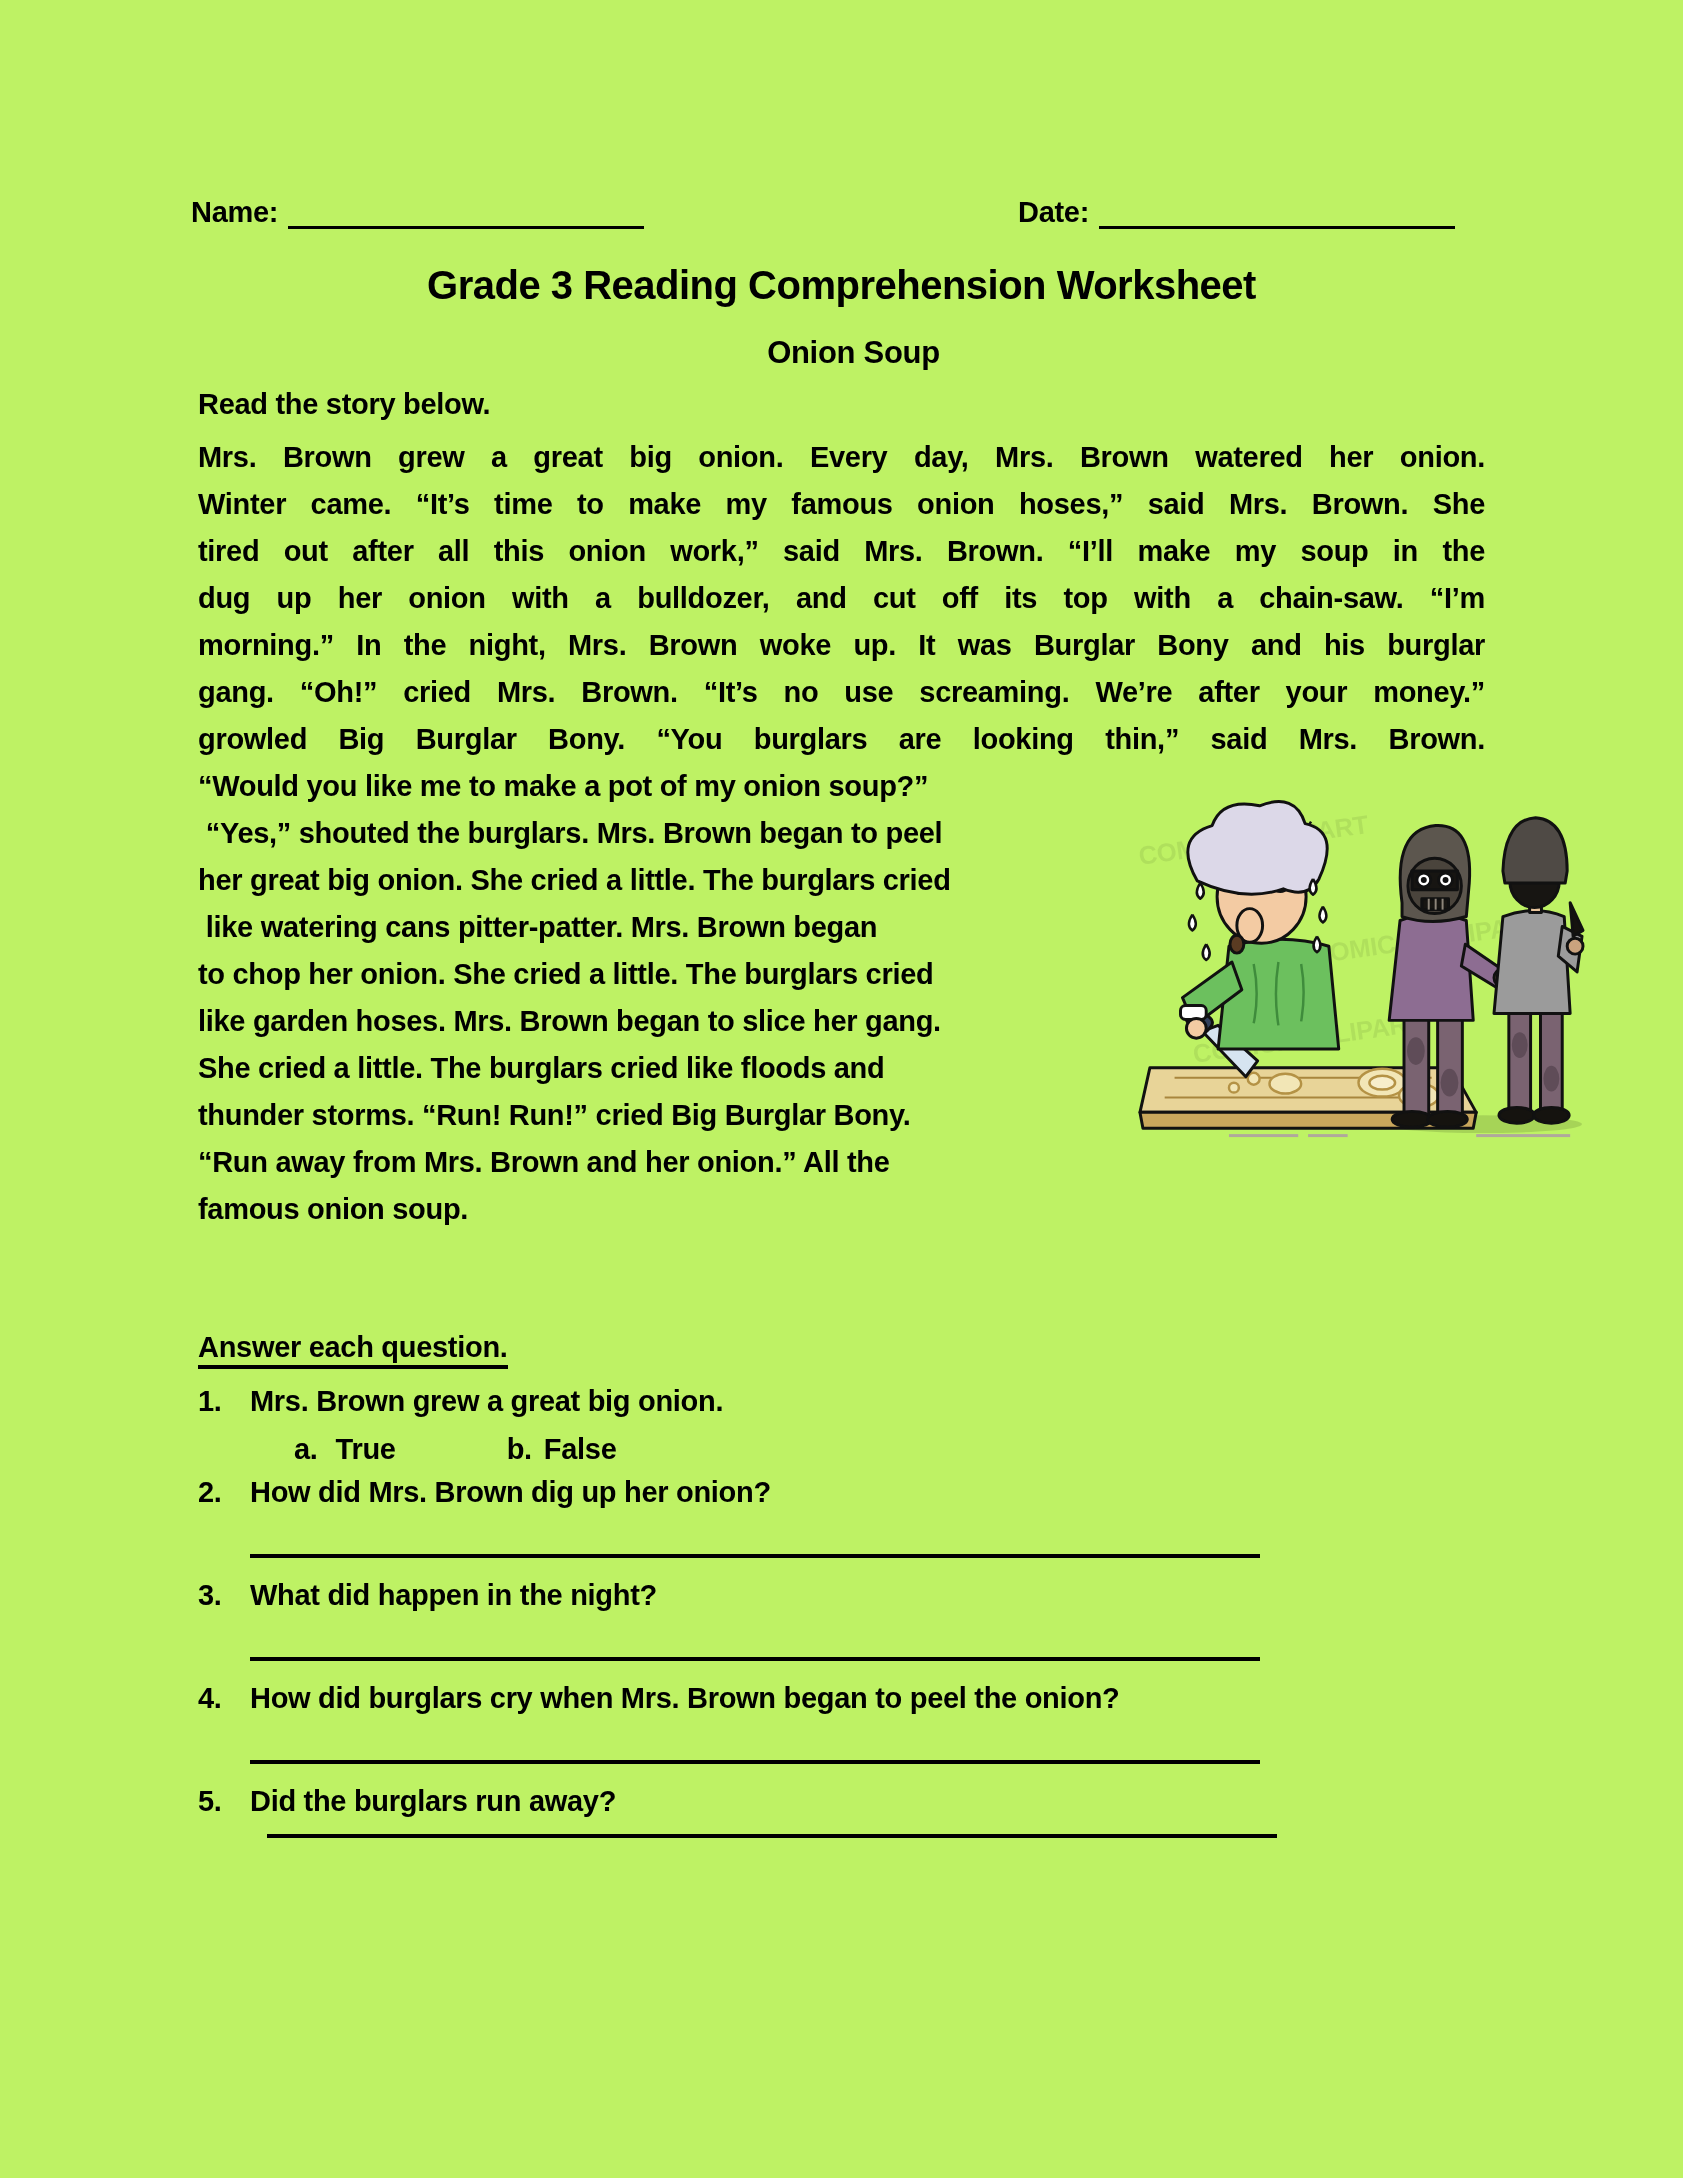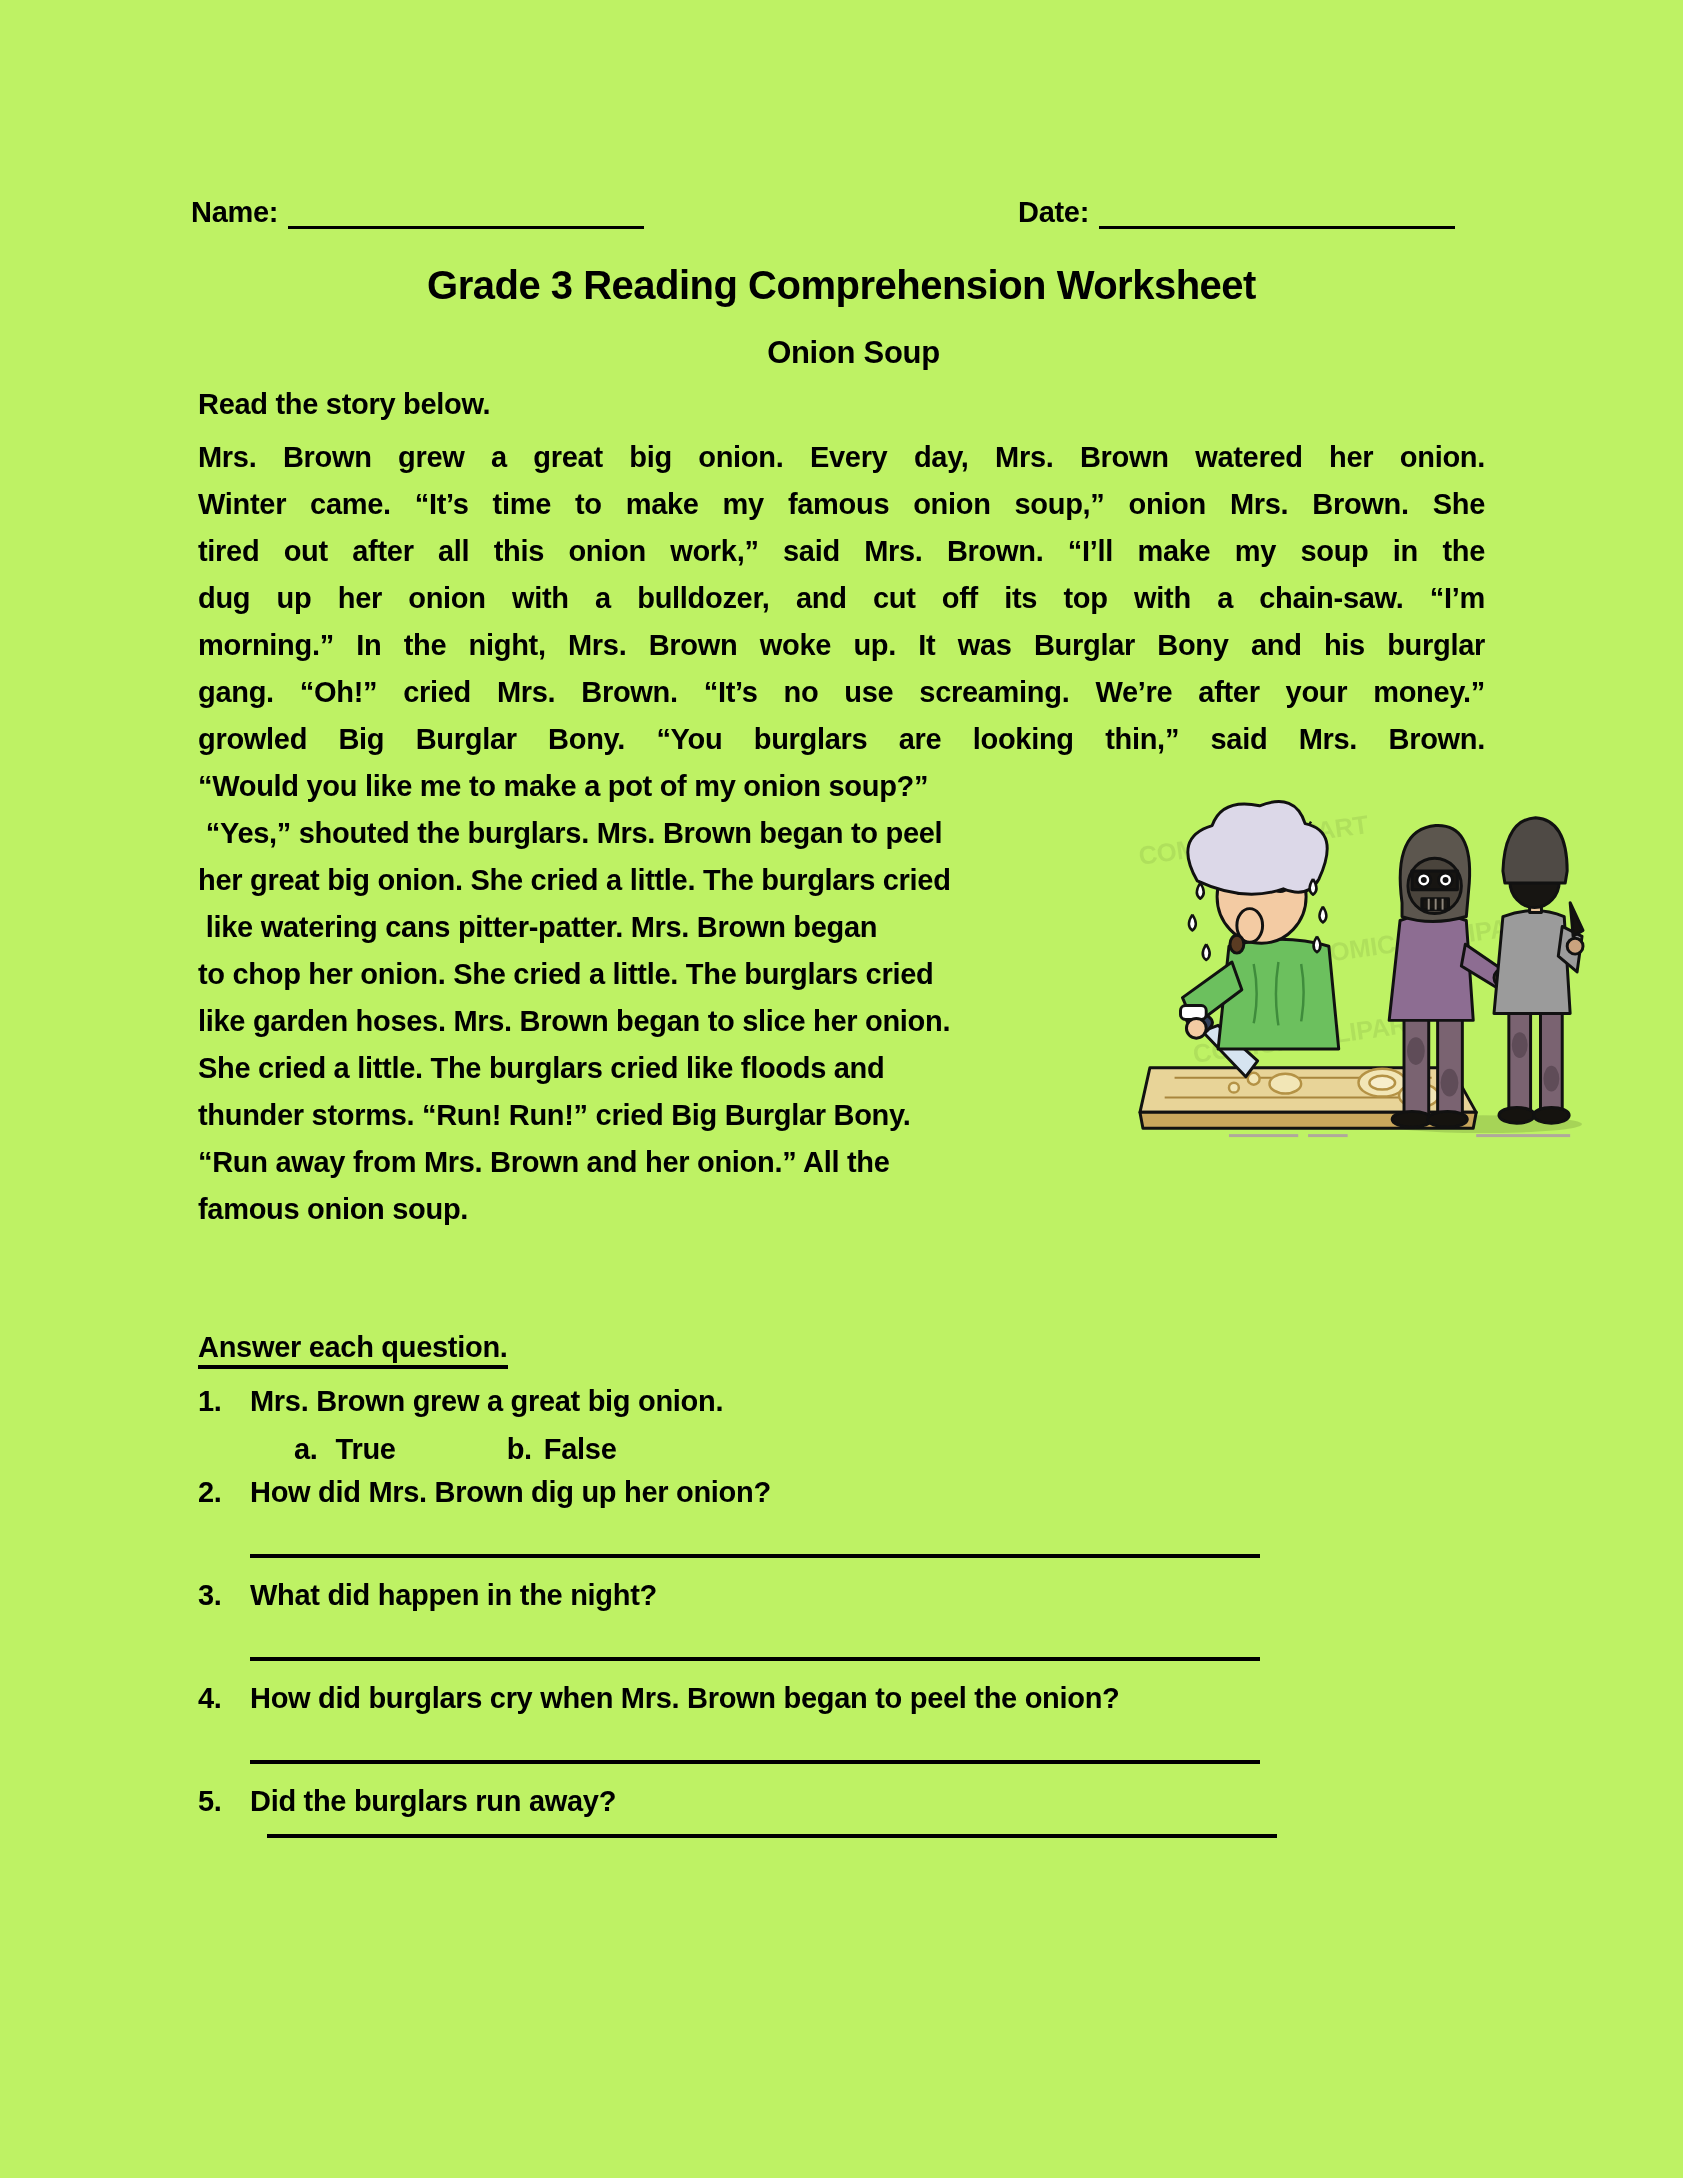--- a/index.html
+++ b/index.html
@@ -47,32 +47,32 @@
   <div class="field date-field">
     <span>Date:</span><span class="field-line"></span>
   </div>
 
   <div class="title">Grade 3 Reading Comprehension Worksheet</div>
   <div class="subtitle">Onion Soup</div>
   <div class="read-instruction">Read the story below.</div>
 
   <div class="story" id="story">
       <div class="story-line just">Mrs. Brown grew a great big onion. Every day, Mrs. Brown watered her onion.</div>
-      <div class="story-line just">Winter came. “It’s time to make my famous onion soup,” onion Mrs. Brown. She</div>
+      <div class="story-line just">Winter came. “It’s time to make my famous onion hoses,” said Mrs. Brown. She</div>
       <div class="story-line just">tired out after all this onion work,” said Mrs. Brown. “I’ll make my soup in the</div>
       <div class="story-line just">dug up her onion with a bulldozer, and cut off its top with a chain-saw. “I’m</div>
       <div class="story-line just">morning.” In the night, Mrs. Brown woke up. It was Burglar Bony and his burglar</div>
       <div class="story-line just">gang. “Oh!” cried Mrs. Brown. “It’s no use screaming. We’re after your money.”</div>
       <div class="story-line just">growled Big Burglar Bony. “You burglars are looking thin,” said Mrs. Brown.</div>
       <div class="story-line">“Would you like me to make a pot of my onion soup?”</div>
       <div class="story-line"> “Yes,” shouted the burglars. Mrs. Brown began to peel</div>
       <div class="story-line">her great big onion. She cried a little. The burglars cried</div>
       <div class="story-line"> like watering cans pitter-patter. Mrs. Brown began</div>
       <div class="story-line">to chop her onion. She cried a little. The burglars cried</div>
-      <div class="story-line">like garden hoses. Mrs. Brown began to slice her onion.</div>
+      <div class="story-line">like garden hoses. Mrs. Brown began to slice her gang.</div>
       <div class="story-line">She cried a little. The burglars cried like floods and</div>
       <div class="story-line">thunder storms. “Run! Run!” cried Big Burglar Bony.</div>
       <div class="story-line">“Run away from Mrs. Brown and her onion.” All the</div>
       <div class="story-line">famous onion soup.</div>
     </div>
 
   <div class="illustration">
     <svg viewBox="0 0 455 362" width="450" height="358">
 
       <text class="wm" x="5" y="80" transform="rotate(-8 5 80)">COMICAL CLIPART</text>

